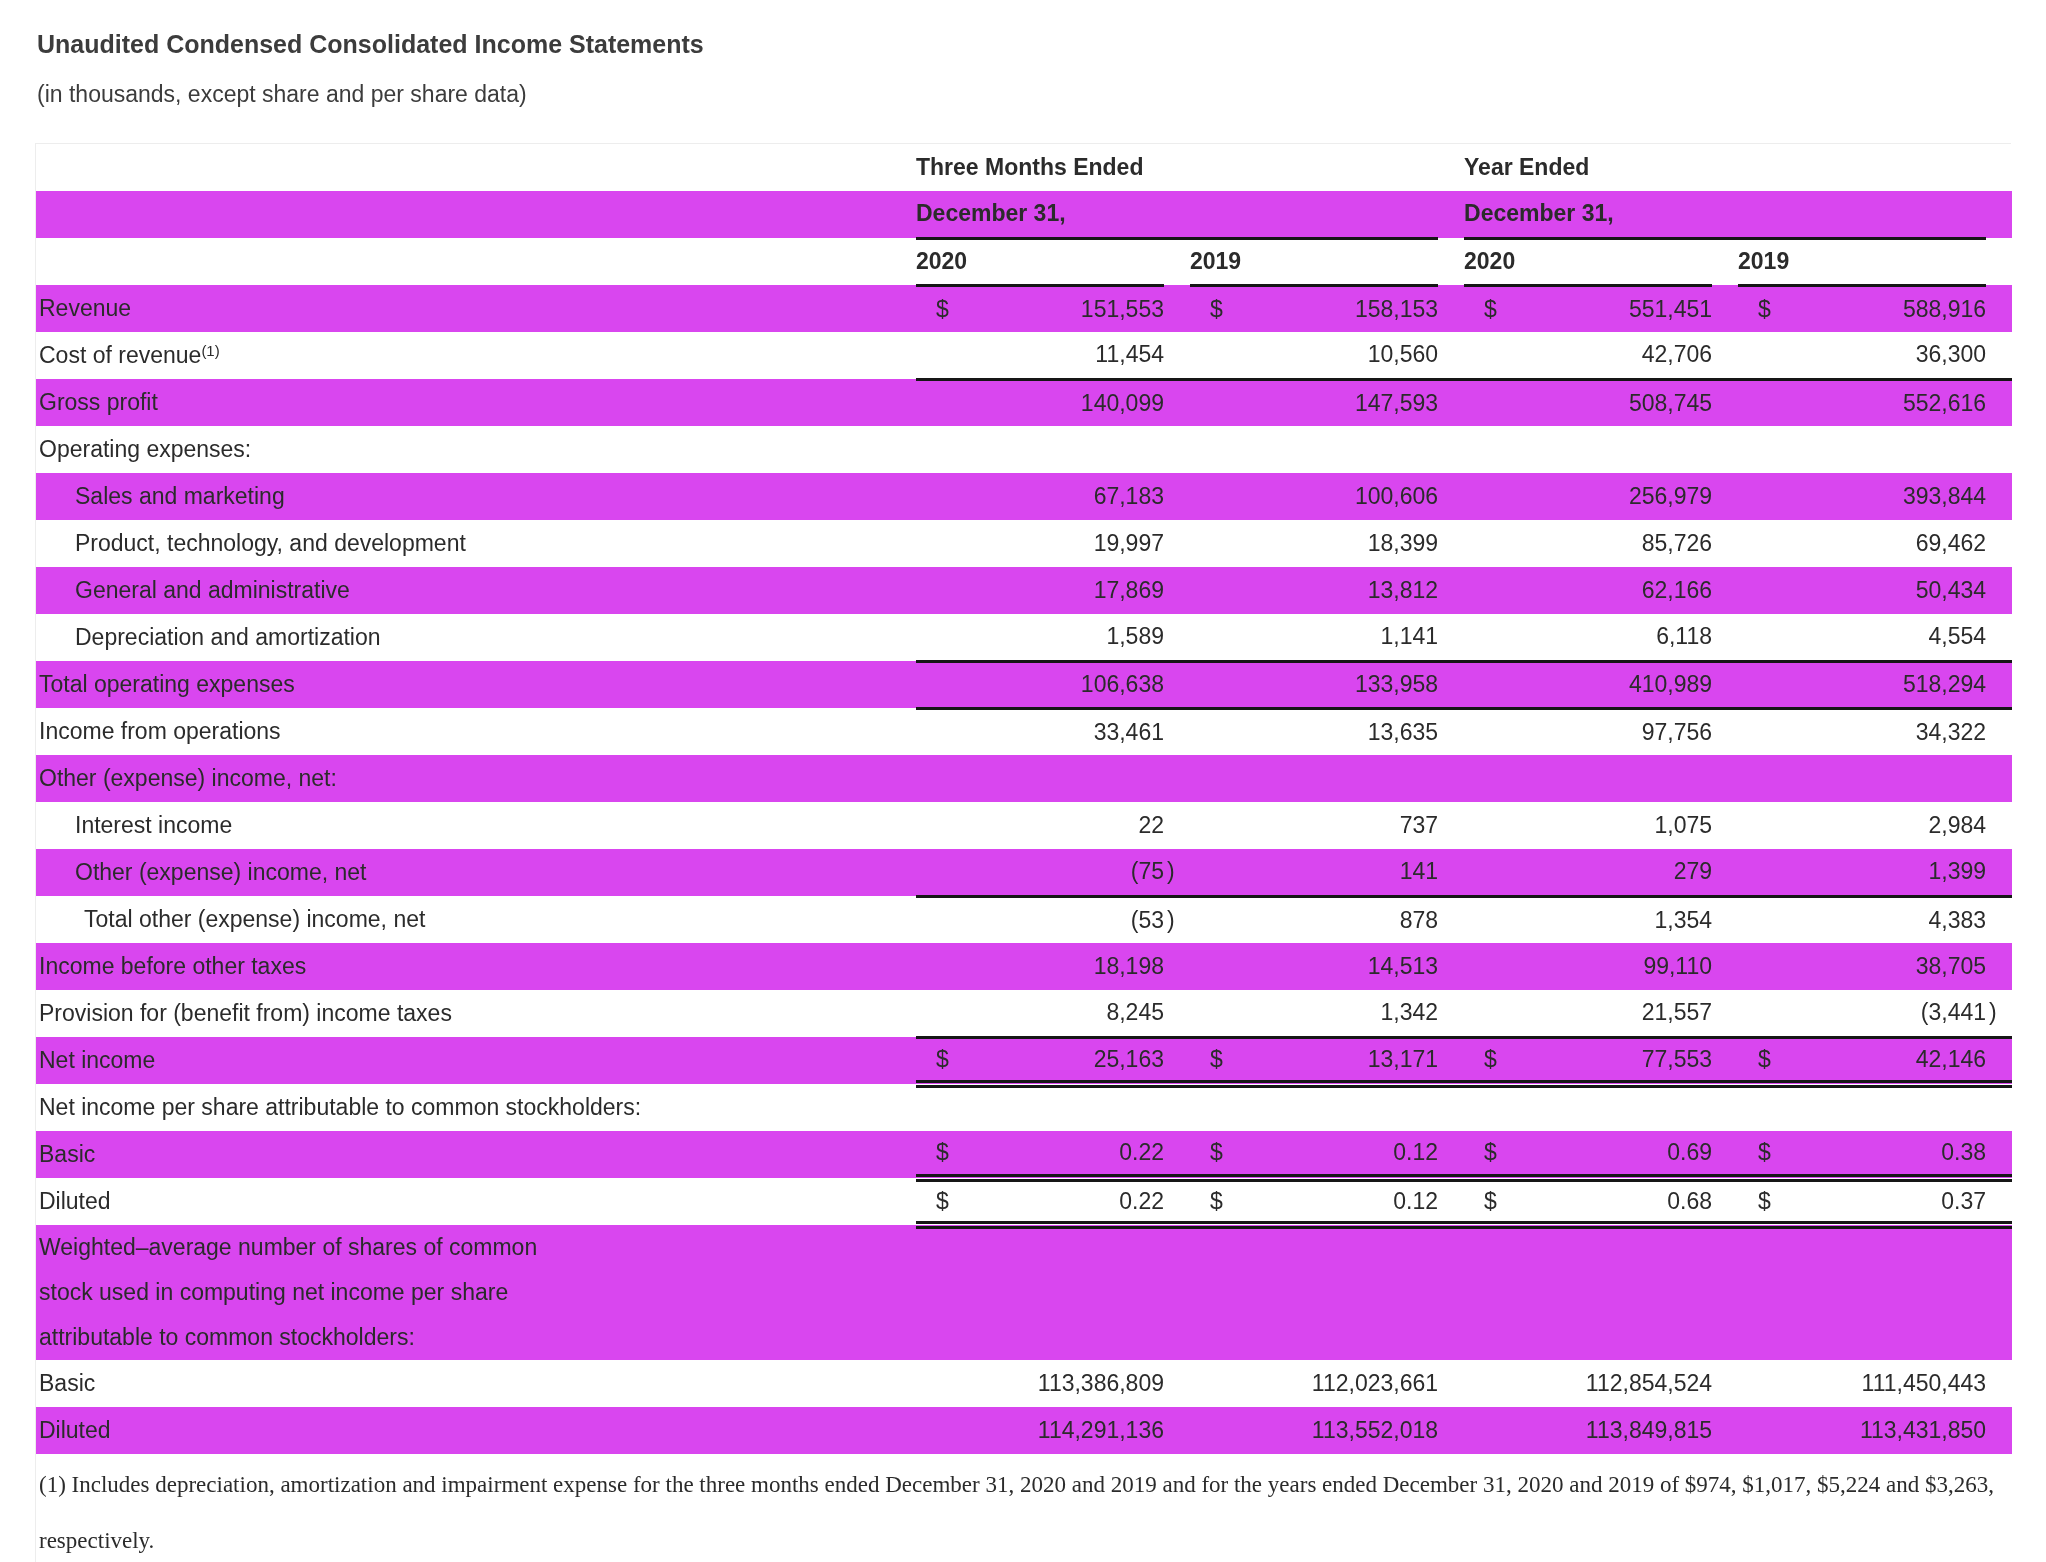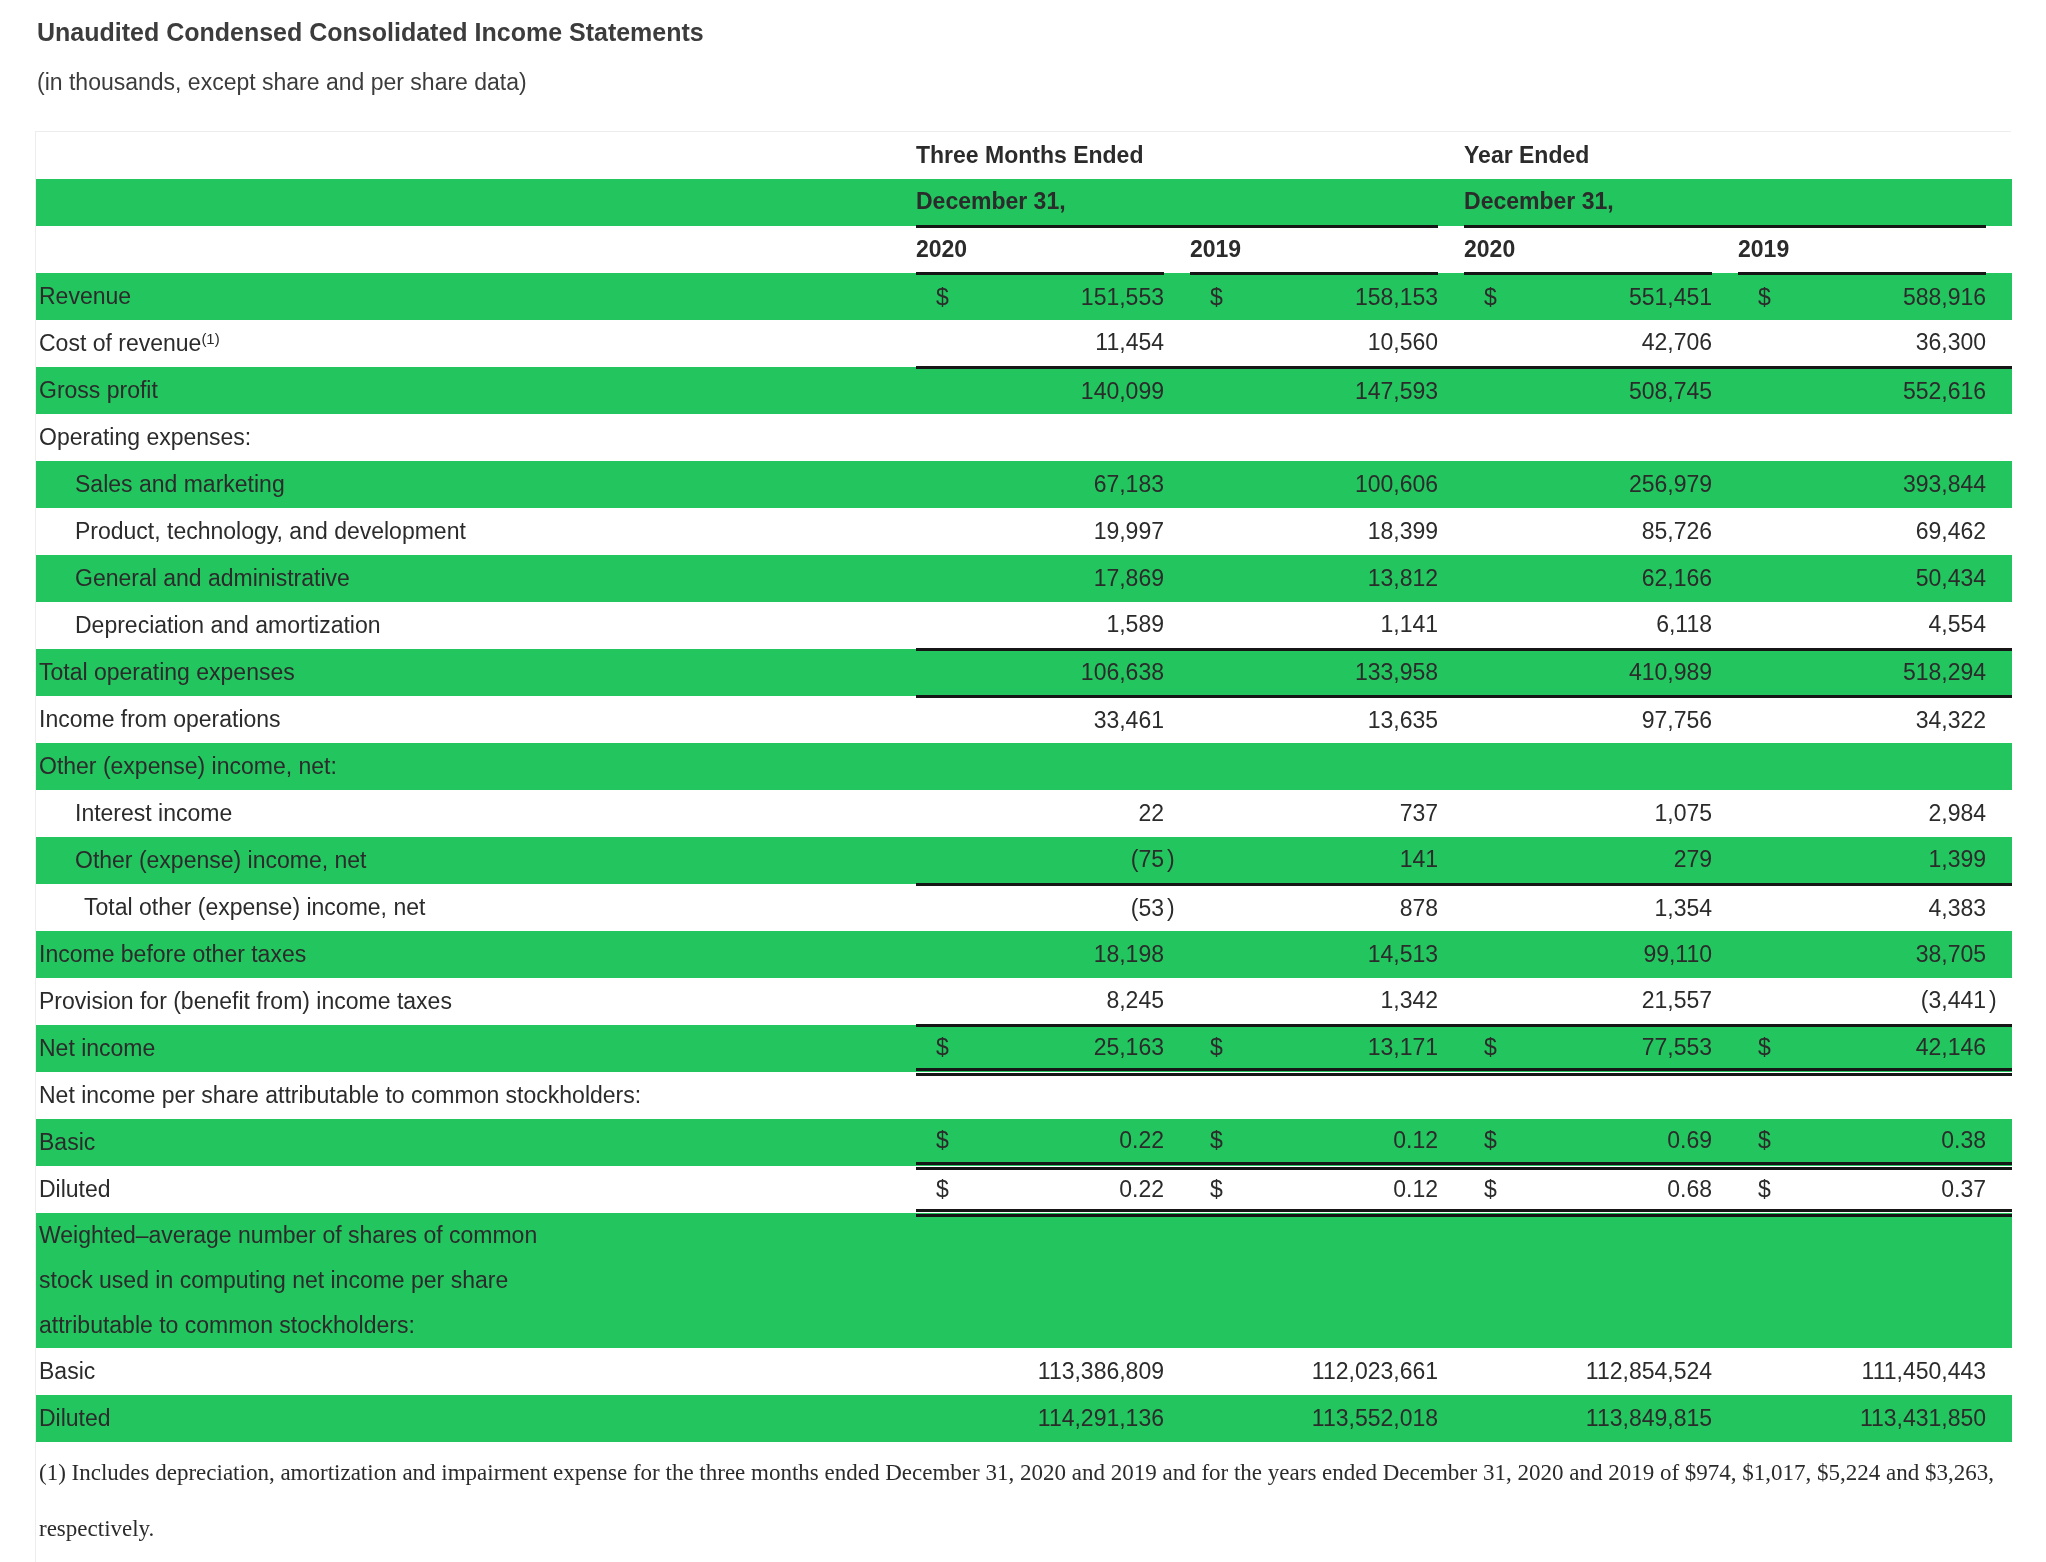--- a/index.html
+++ b/index.html
@@ -1,27 +1,27 @@
 <!DOCTYPE html>
 <html><head>
 <meta charset="utf-8">
 <style>
   html,body{margin:0;padding:0;}
   body{
     width:2046px;height:1562px;background:#ffffff;
     font-family:"Liberation Sans",sans-serif;color:#2b2b2b;
     -webkit-font-smoothing:antialiased;
   }
-  .page-header{padding:18px 37px 0 37px;}
+  .page-header{padding:30px 37px 0 37px;}
   .doc-title{font-size:25px;font-weight:700;color:#3c3c3c;}
   .doc-sub{font-size:23px;color:#3c3c3c;margin-top:22px;}
   .table-wrap{margin:35px 35px 0 35px;border:1px solid #ededed;}
   table{border-collapse:collapse;width:100%;table-layout:fixed;font-size:23px;}
   td{padding:0;vertical-align:middle;height:47px;box-sizing:border-box;}
-  tr.shade{background:#22c55e;}
+  tr.shade{background:#d946ef;}
   tr.plain{background:#ffffff;}
   .lab{padding-left:3px;}
   .lab div{line-height:45px;}
   .ind1{padding-left:39px;}
   .ind2{padding-left:48px;}
   .cur{text-align:left;padding-left:20px;}
   .val{text-align:right;}
   .par{text-align:left;padding-left:3px;}
   .sp{}
   .u1{border-bottom:3px solid #161616;}

